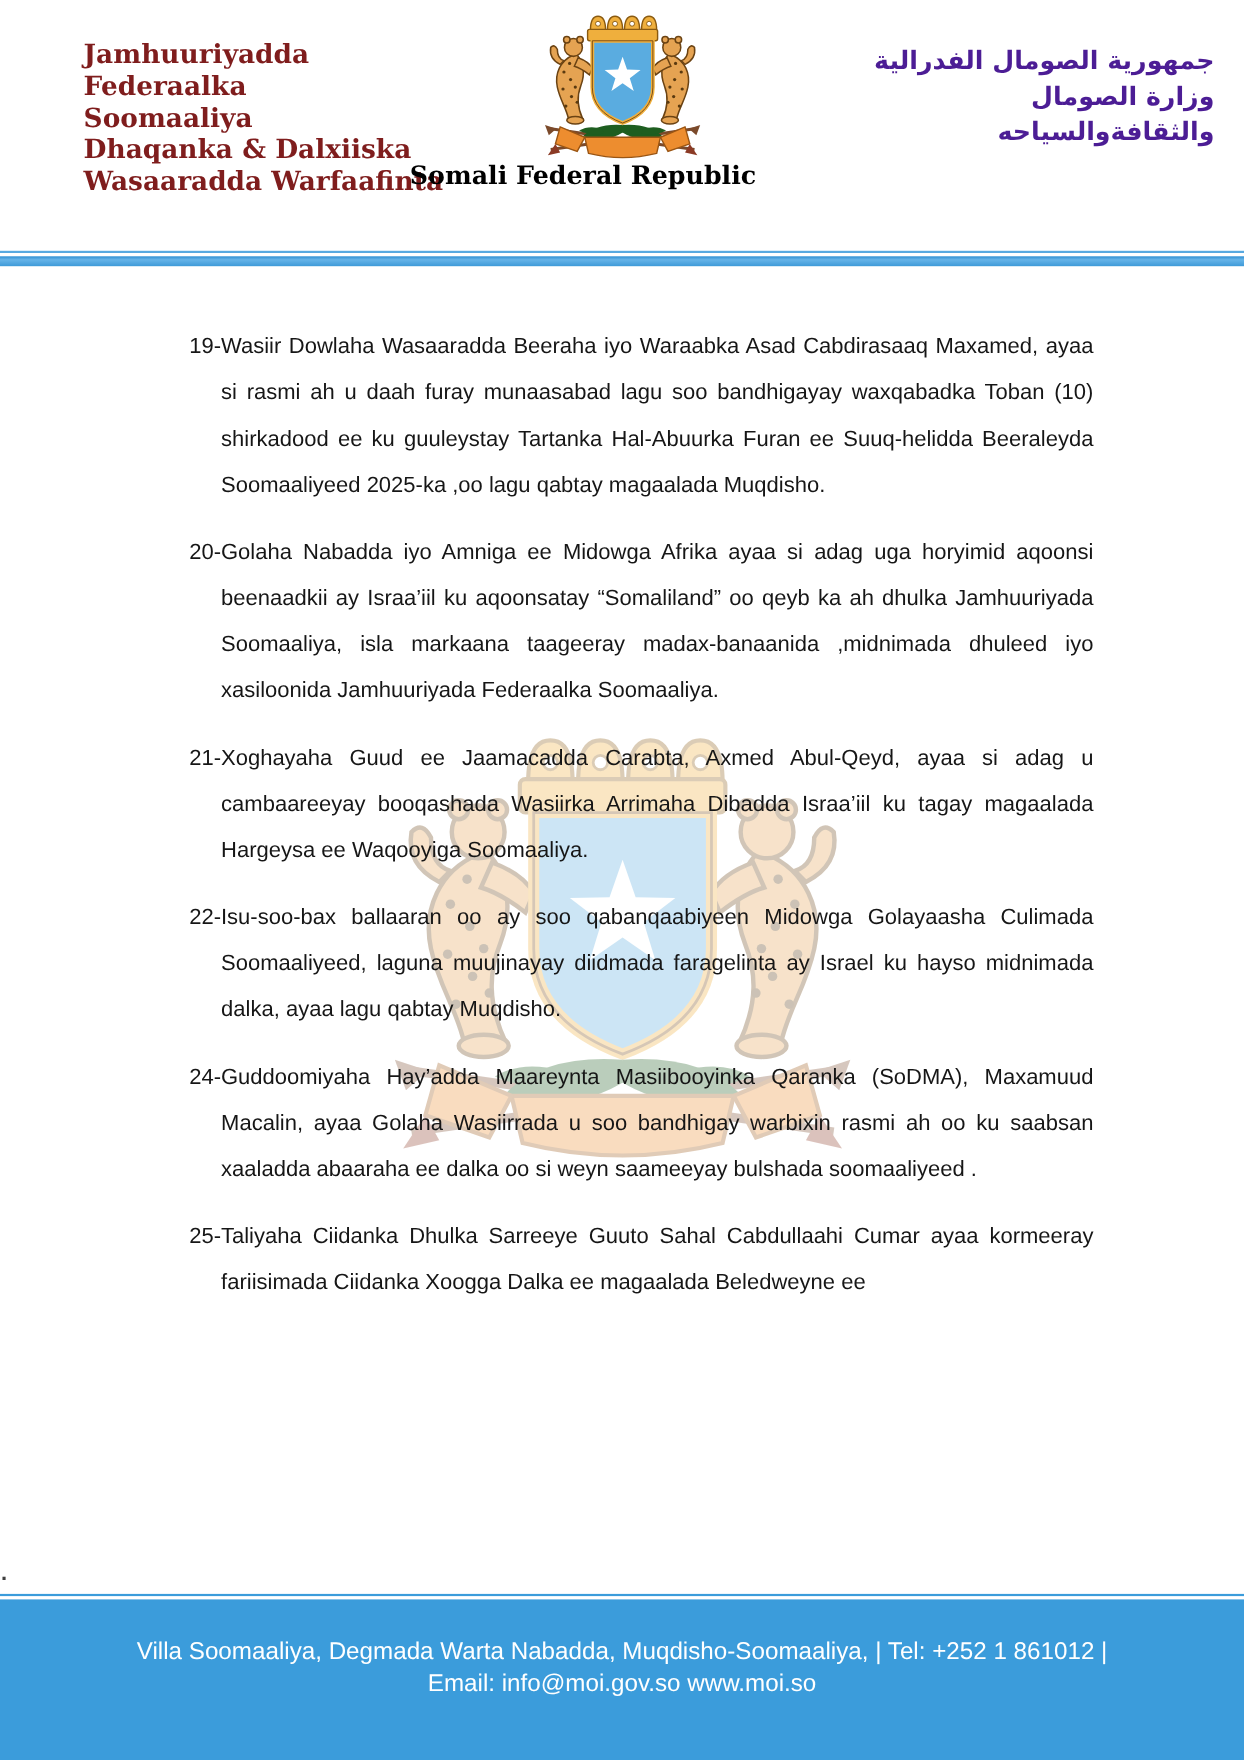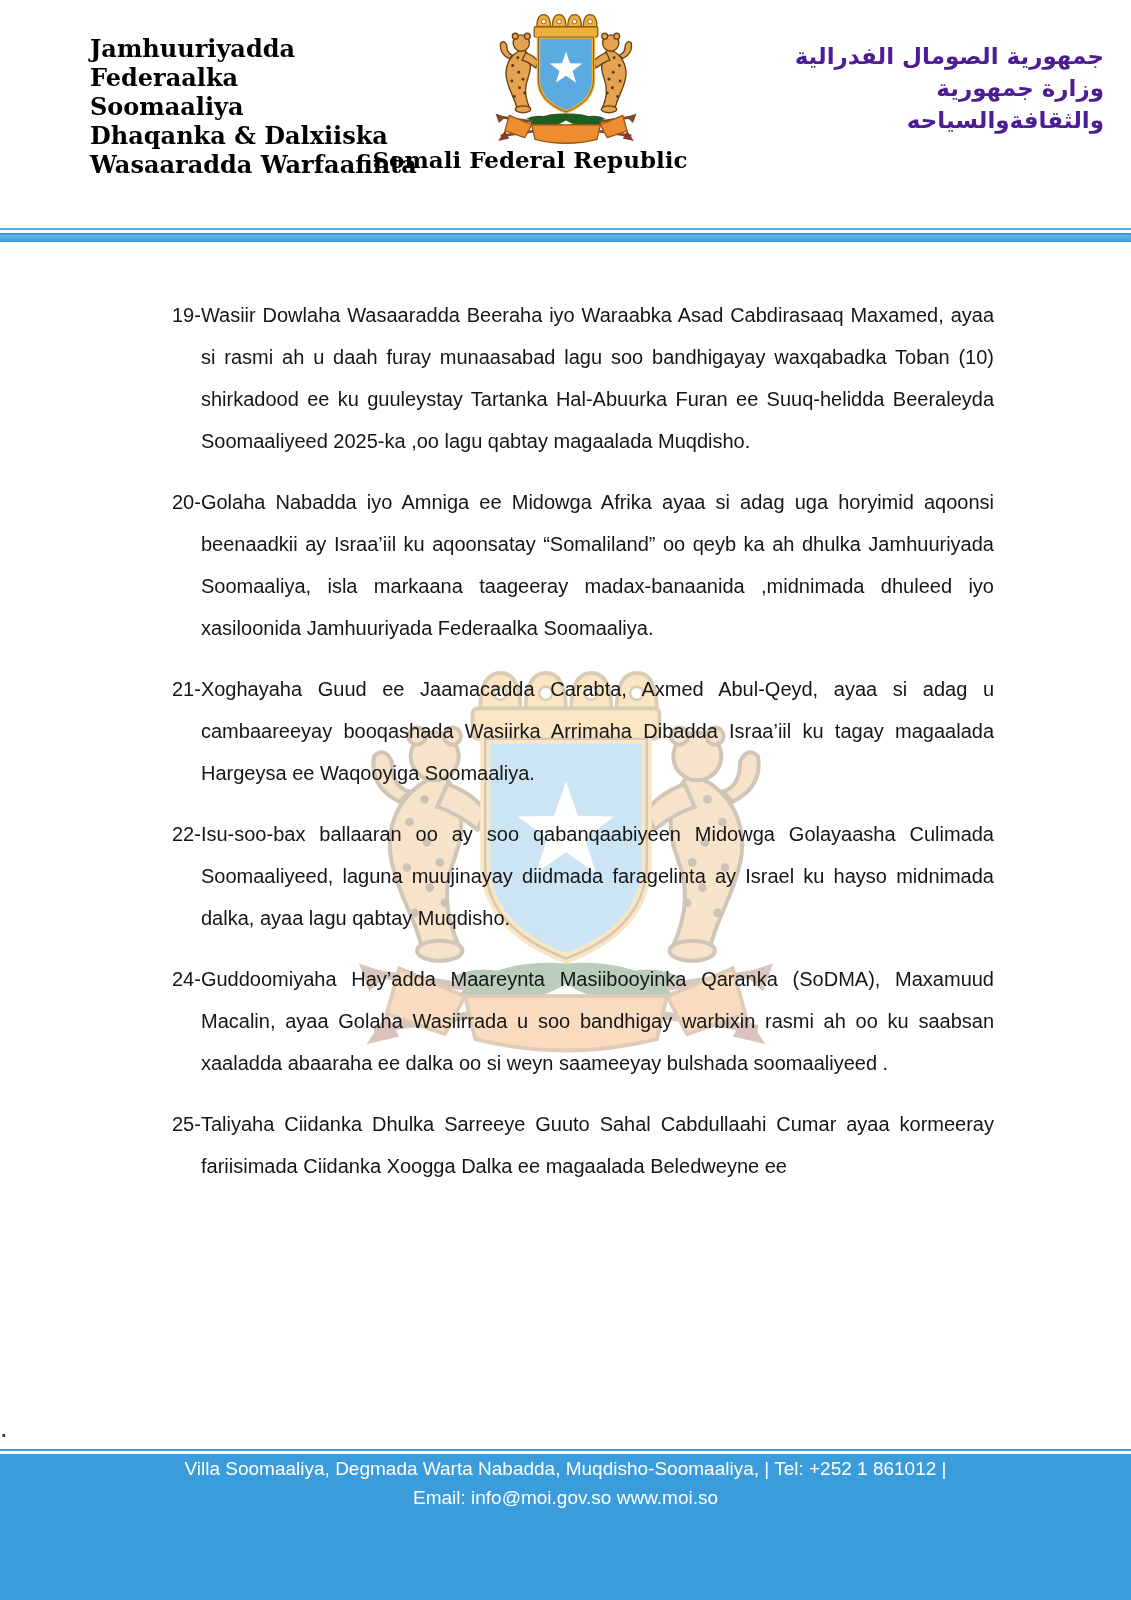--- a/index.html
+++ b/index.html
@@ -17,23 +17,23 @@
     --spear-brown:#7B4A2B;
   }
   html,body{margin:0;padding:0;}
   body{
     width:1131px;height:1600px;position:relative;overflow:hidden;
     background:#ffffff;color:var(--ink);
     font-family:"Liberation Sans", sans-serif;
   }
   
   .hdr-left{
-    position:absolute;left:90px;top:34px;width:360px;
+    position:absolute;left:76px;top:34px;width:360px;
     font-family:"DejaVu Serif", serif;font-weight:bold;
-    font-size:24px;line-height:29px;color:#000000;
+    font-size:24px;line-height:29px;color:#7f1d1d;
   }
   .hdr-arabic{
     position:absolute;right:27px;top:40px;width:400px;
     direction:rtl;text-align:right;
     font-family:"DejaVu Sans", sans-serif;font-weight:bold;
     font-size:23px;line-height:32px;color:#4c1d95;
   }
   .hdr-english{
     position:absolute;left:0;top:146px;width:1060px;text-align:center;
     font-family:"DejaVu Serif", serif;font-weight:bold;
@@ -67,22 +67,22 @@
   .pnum{white-space:nowrap;}
   .stray-dot{
     position:absolute;left:1px;top:1420px;z-index:1;
     font-size:20px;font-weight:bold;color:#3f3f3f;line-height:20px;
   }
   
   .footer-line{position:absolute;left:0;top:1449px;width:1131px;height:2px;background:var(--footer-blue);}
   .footer-band{
     position:absolute;left:0;top:1454px;width:1131px;height:146px;
     background:var(--footer-blue);color:#ffffff;
-    text-align:center;font-size:19px;line-height:29px;
-    box-sizing:border-box;
+    text-align:center;font-size:22px;line-height:29px;
+    padding-top:32px;box-sizing:border-box;
   }
 </style>
 </head>
 <body>
 
 <svg width="0" height="0" style="position:absolute" aria-hidden="true">
   <symbol id="coa" viewBox="0 0 200 170">
 
     <g style="stroke:var(--spear-brown,#7B4A2B)" stroke-width="3.2" fill="none">
       <line x1="24" y1="146" x2="176" y2="124"></line>
@@ -174,21 +174,21 @@
   <div>Dhaqanka &amp; Dalxiiska</div>
   <div>Wasaaradda Warfaafinta</div>
 </div>
 
 <svg class="emblem" viewBox="0 0 200 170">
   <use href="#coa"></use>
 </svg>
 
 <div class="hdr-arabic">
   <div>جمهورية الصومال الفدرالية</div>
-  <div>وزارة جمهورية</div>
+  <div>وزارة الصومال</div>
   <div>والثقافةوالسياحه</div>
 </div>
 
 <div class="hdr-english">
   <div>Somali Federal Republic</div>
 </div>
 
 <div class="stripe stripe-thin"></div>
 <div class="stripe stripe-thick"></div>
 

